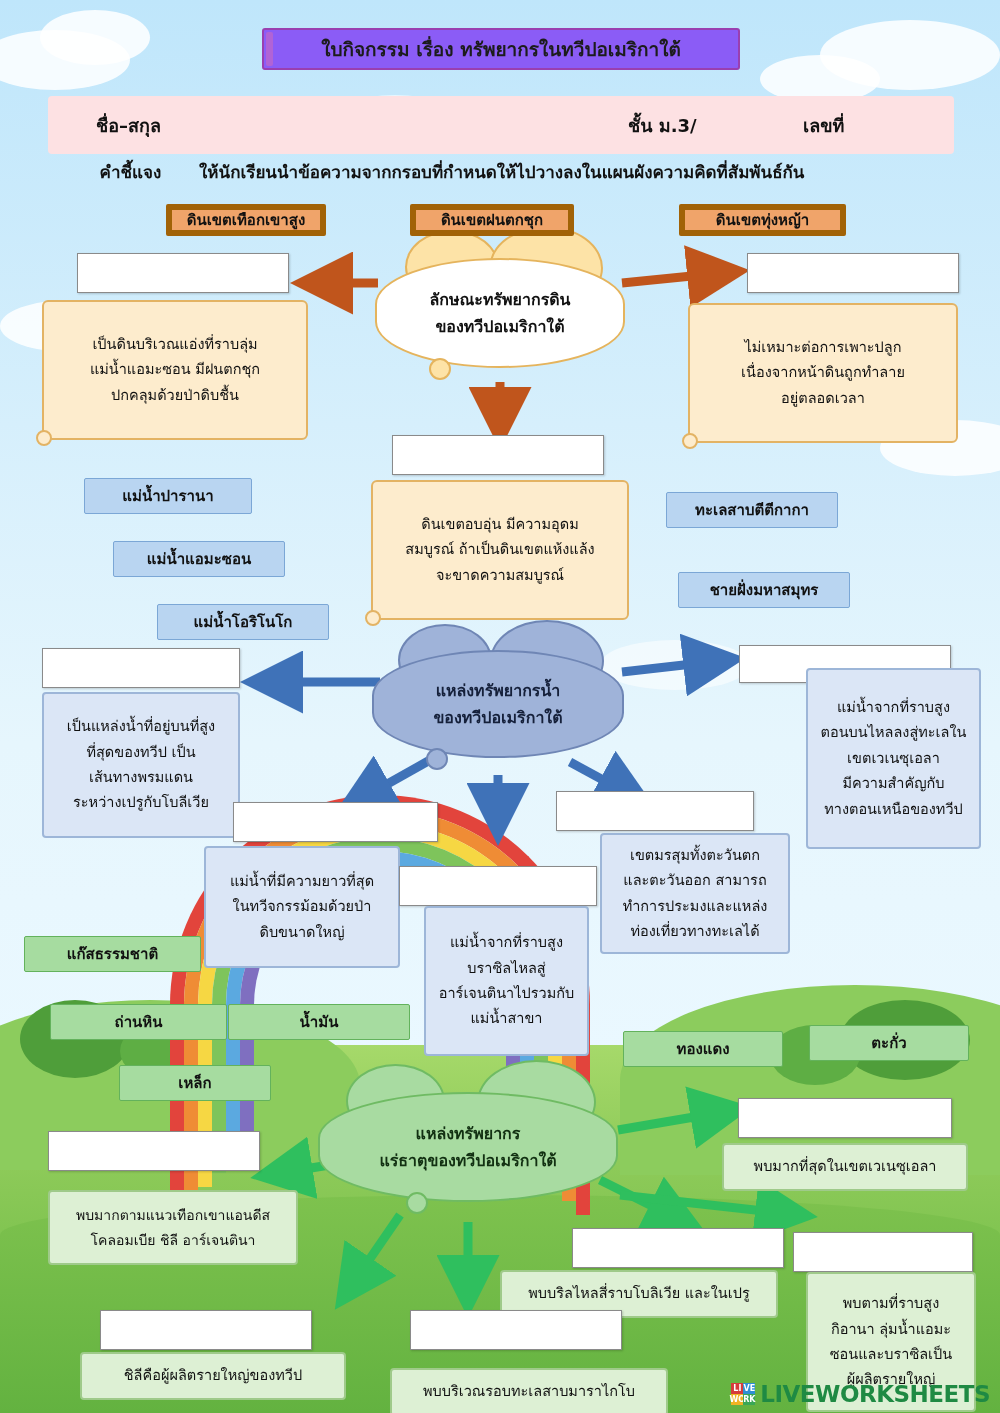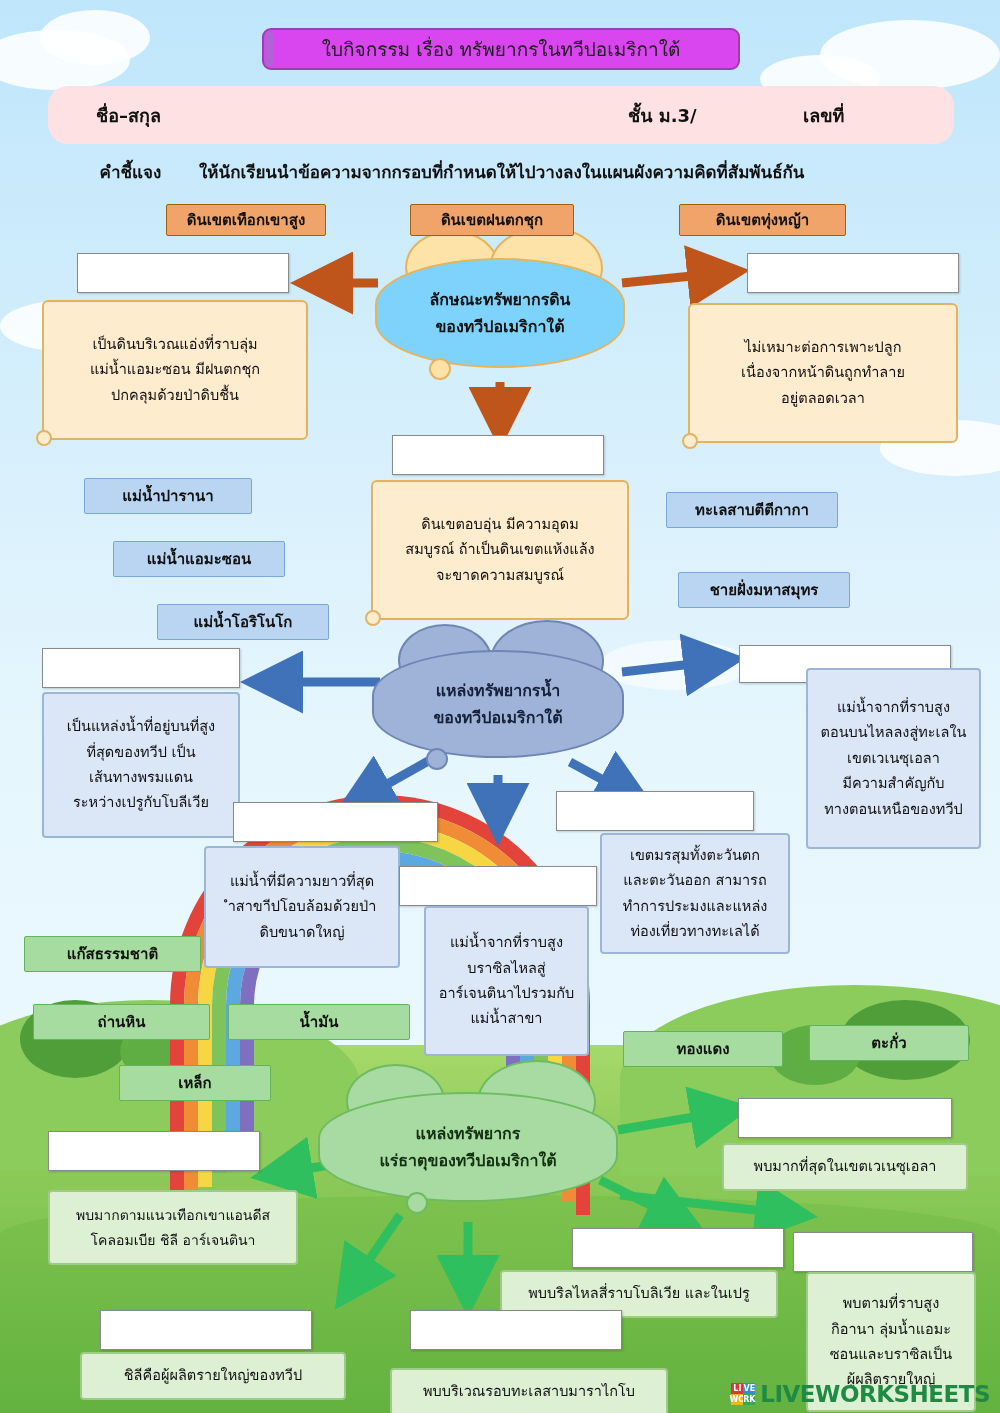--- a/index.html
+++ b/index.html
@@ -31,53 +31,53 @@
   .rainbow { position:absolute; left:170px; top:795px; width:420px; height:420px; overflow:hidden; z-index:1; }
   .rainbow span { position:absolute; left:0; border-radius:50% 50% 0 0; border-style:solid; border-bottom:none; }
   .treeblob { position:absolute; border-radius:50%; }
 
   
   .page { position:absolute; inset:0; z-index:5; }
 
   .title-wrap { position:absolute; left:262px; top:28px; width:478px; height:42px; }
   .title-box {
     width:100%; height:100%;
-    background:#d946ef;
+    background:#8b5cf6;
     border:2px solid #9a3fb0;
-    border-radius:9px;
+    border-radius:3px;
     display:flex; align-items:center; justify-content:center;
-    font-size:19px; font-weight:normal; color:#1c1c1c;
+    font-size:19px; font-weight:bold; color:#1c1c1c;
   }
   .title-bar-left {
     position:absolute; left:4px; top:4px; width:7px; height:calc(100% - 8px);
     background:#b163d6; border-radius:2px;
   }
 
   .name-row {
-    position:absolute; left:48px; top:86px; width:906px; height:58px;
-    background:#fde1e3; border-radius:20px;
+    position:absolute; left:48px; top:96px; width:906px; height:58px;
+    background:#fde1e3; border-radius:4px;
     display:flex; align-items:center;
     font-size:18px; font-weight:bold; color:#111;
   }
   .name-row .c1 { position:absolute; left:48px; }
   .name-row .c2 { position:absolute; left:580px; }
   .name-row .c3 { position:absolute; left:755px; }
 
   .instr {
     position:absolute; left:0; top:158px; width:904px; text-align:center;
     font-size:17px; font-weight:bold; color:#111;
   }
   .instr .sp { display:inline-block; width:26px; }
 
   
   .chip {
     position:absolute; display:flex; align-items:center; justify-content:center;
     font-size:15px; font-weight:bold; color:#111; border-radius:2px;
   }
-  .chip.orange { background:#f0a46a; border:1px solid #a16207; }
+  .chip.orange { background:#f0a46a; border:6px solid #a16207; }
   .chip.blue   { background:#b9d5f1; border:1px solid #7ba7d6; }
   .chip.green  { background:#a6dca0; border:1px solid #63b25c; }
 
   
   .answer {
     position:absolute; background:#ffffff; border:1px solid #8a8a8a;
     box-shadow:1px 1px 2px rgba(0,0,0,.18);
   }
 
   
@@ -96,21 +96,21 @@
   }
 
   
   .cloud {
     position:absolute; display:flex; flex-direction:column;
     align-items:center; justify-content:center;
     font-size:16px; font-weight:bold; line-height:1.7; text-align:center;
     border-radius:50%/42%;
   }
   .cloud:before, .cloud:after { content:""; position:absolute; border-radius:50%; }
-  .cloud.yellow { background:#7dd3fc; border:2px solid #e5b45d; color:#111; }
+  .cloud.yellow { background:#ffffff; border:2px solid #e5b45d; color:#111; }
   .cloud.yellow:before { width:90px; height:70px; background:#fde3a7; border:2px solid #e5b45d; left:28px; top:-30px; z-index:-1; }
   .cloud.yellow:after  { width:110px; height:80px; background:#fde3a7; border:2px solid #e5b45d; right:20px; top:-34px; z-index:-1; }
   .cloud.bluec { background:#9fb3d9; border:2px solid #6f86b5; color:#15203a; }
   .cloud.bluec:before { width:90px; height:68px; background:#9fb3d9; border:2px solid #6f86b5; left:24px; top:-28px; z-index:-1; }
   .cloud.bluec:after  { width:110px; height:78px; background:#9fb3d9; border:2px solid #6f86b5; right:18px; top:-32px; z-index:-1; }
   .cloud.greenc { background:#a8dba1; border:2px solid #6fbb63; color:#123012; }
   .cloud.greenc:before { width:95px; height:70px; background:#a8dba1; border:2px solid #6fbb63; left:26px; top:-30px; z-index:-1; }
   .cloud.greenc:after  { width:115px; height:80px; background:#a8dba1; border:2px solid #6fbb63; right:20px; top:-34px; z-index:-1; }
   .cloud .tail {
     position:absolute; width:22px; height:22px; border-radius:50%;
@@ -277,42 +277,42 @@
 
   <div class="cloud bluec" style="left:372px;top:650px;width:252px;height:108px;">
     <div>แหล่งทรัพยากรน้ำ</div>
     <div>ของทวีปอเมริกาใต้</div>
     <div class="tail"></div>
   </div>
 
   <div class="answer" style="left:233px;top:802px;width:205px;height:40px;"></div>
   <div class="scroll paleblue" style="left:204px;top:846px;width:196px;height:122px;">
     <div>แม่น้ำที่มีความยาวที่สุด</div>
-    <div>ำสาขาีปโอบล้อมด้วยป่า</div>
+    <div>ในทวีจกรรม้อมด้วยป่า</div>
     <div>ดิบขนาดใหญ่</div>
   </div>
 
   <div class="answer" style="left:399px;top:866px;width:198px;height:40px;"></div>
   <div class="scroll paleblue" style="left:424px;top:906px;width:165px;height:150px;">
     <div>แม่น้ำจากที่ราบสูง</div>
     <div>บราซิลไหลสู่</div>
     <div>อาร์เจนตินาไปรวมกับ</div>
     <div>แม่น้ำสาขา</div>
   </div>
 
   <div class="answer" style="left:556px;top:791px;width:198px;height:40px;"></div>
   <div class="scroll paleblue" style="left:600px;top:833px;width:190px;height:121px;">
     <div>เขตมรสุมทั้งตะวันตก</div>
     <div>และตะวันออก สามารถ</div>
     <div>ทำการประมงและแหล่ง</div>
     <div>ท่องเที่ยวทางทะเลได้</div>
   </div>
 
   <div class="chip green" style="left:24px;top:936px;width:177px;height:36px;">แก๊สธรรมชาติ</div>
-  <div class="chip green" style="left:33px;top:1004px;width:177px;height:36px;">ถ่านหิน</div>
+  <div class="chip green" style="left:50px;top:1004px;width:177px;height:36px;">ถ่านหิน</div>
   <div class="chip green" style="left:228px;top:1004px;width:182px;height:36px;">น้ำมัน</div>
   <div class="chip green" style="left:119px;top:1065px;width:152px;height:36px;">เหล็ก</div>
   <div class="chip green" style="left:623px;top:1031px;width:160px;height:36px;">ทองแดง</div>
   <div class="chip green" style="left:809px;top:1025px;width:160px;height:36px;">ตะกั่ว</div>
 
   <div class="cloud greenc" style="left:318px;top:1092px;width:300px;height:110px;">
     <div>แหล่งทรัพยากร</div>
     <div>แร่ธาตุของทวีปอเมริกาใต้</div>
     <div class="tail" style="left:86px;bottom:-14px;"></div>
   </div>

